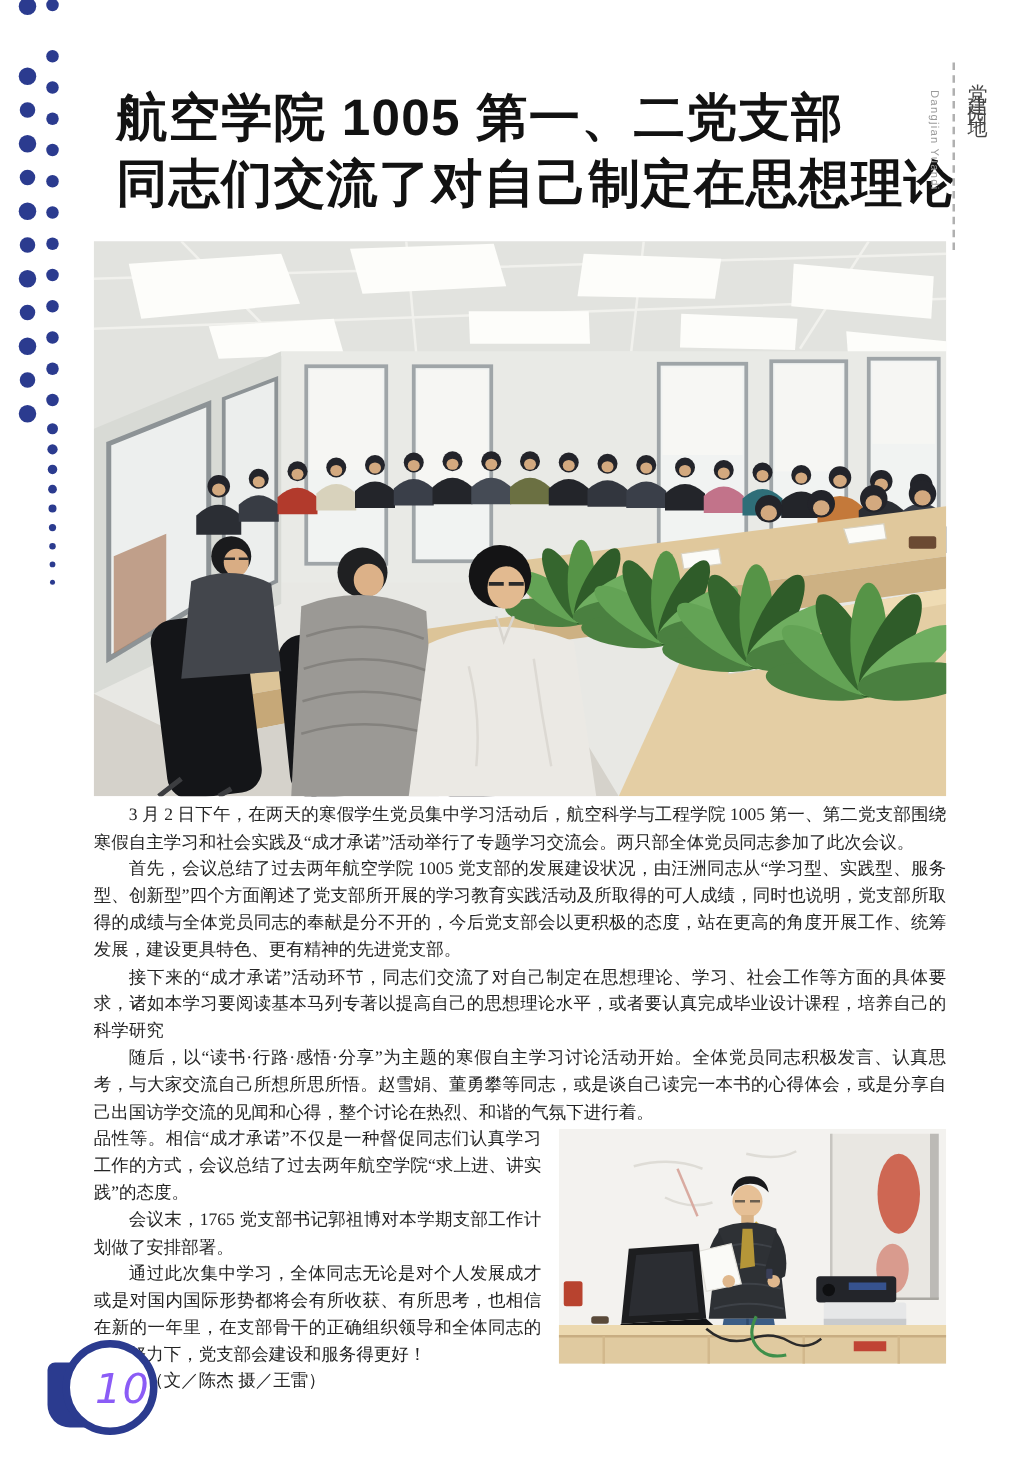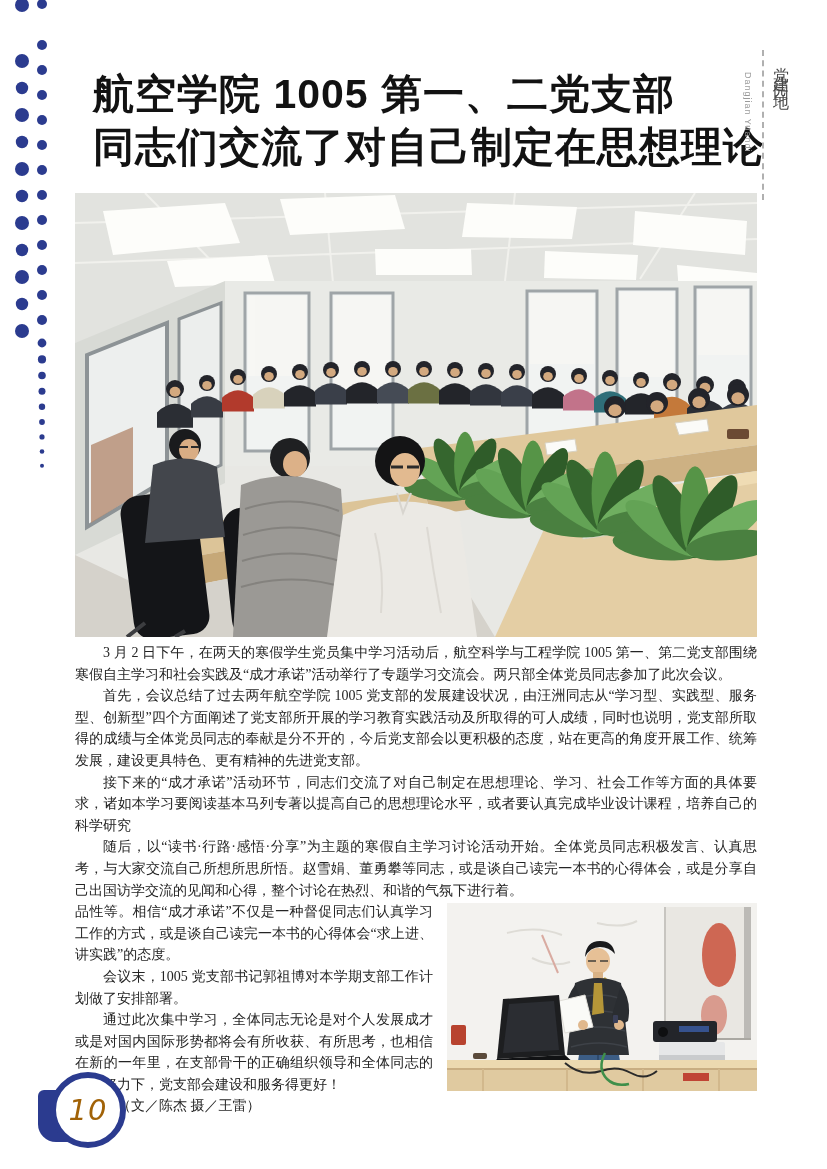--- a/index.html
+++ b/index.html
@@ -64,23 +64,23 @@
   .byline{text-indent:3em !important;}
   
   .badge{position:absolute;left:36px;top:1072px;width:100px;height:82px;}
   .badge-square{
     position:absolute;left:2px;top:18px;width:58px;height:52px;
     background:var(--accent);border-radius:6px 6px 6px 18px;
   }
   .badge-circle{
     position:absolute;left:14px;top:0;width:64px;height:64px;
     background:#fff;border:6px solid var(--accent);border-radius:50%;
-    display:flex;align-items:center;justify-content:center;
+    display:flex;align-items:center;justify-content:flex-end;
     font-family:"DejaVu Sans", sans-serif;font-style:italic;font-weight:300;
-    font-size:29px;color:#a16207;letter-spacing:1px;
+    font-size:33px;color:#8b5cf6;letter-spacing:1px;
   }
 </style>
 </head>
 <body>
 
 <div class="page">
 
   <svg class="dots" viewBox="0 0 70 520" id="dots-svg">
       <circle cx="22" cy="5" r="7" fill="#2b3b8f"></circle>
       <circle cx="42" cy="4" r="5" fill="#2b3b8f"></circle>
@@ -377,22 +377,22 @@
 
         <path d="M118,160 q16,14 36,8 q16,-6 30,2 q14,8 26,-2" stroke="#2a2a2a" stroke-width="2" fill="none"></path>
         <path d="M158,150 q-8,16 2,26 q8,8 22,5" stroke="#3f8f4a" stroke-width="2.5" fill="none"></path>
 
         <rect x="4" y="122" width="15" height="20" rx="2" fill="#b8432f"></rect>
         <rect x="26" y="150" width="14" height="6" rx="2" fill="#5a4a3a"></rect>
         <rect x="236" y="170" width="26" height="8" fill="#c04434"></rect>
       </svg>
     </div>
 
-    <p class="cont">品性等。相信“成才承诺”不仅是一种督促同志们认真学习工作的方式，或是谈自己读完一本书的心得体会“求上进、讲实践”的态度。</p>
-    <p>会议末，1005 党支部书记郭祖博对本学期支部工作计划做了安排部署。</p>
+    <p class="cont">品性等。相信“成才承诺”不仅是一种督促同志们认真学习工作的方式，会议总结了过去两年航空学院“求上进、讲实践”的态度。</p>
+    <p>会议末，1765 党支部书记郭祖博对本学期支部工作计划做了安排部署。</p>
     <p>通过此次集中学习，全体同志无论是对个人发展成才或是对国内国际形势都将会有所收获、有所思考，也相信在新的一年里，在支部骨干的正确组织领导和全体同志的继续努力下，党支部会建设和服务得更好！</p>
     <p class="byline">（文／陈杰 摄／王雷）</p>
   </div>
 
   <div class="badge">
     <div class="badge-square"></div>
     <div class="badge-circle">
       <span>10</span>
     </div>
   </div>

